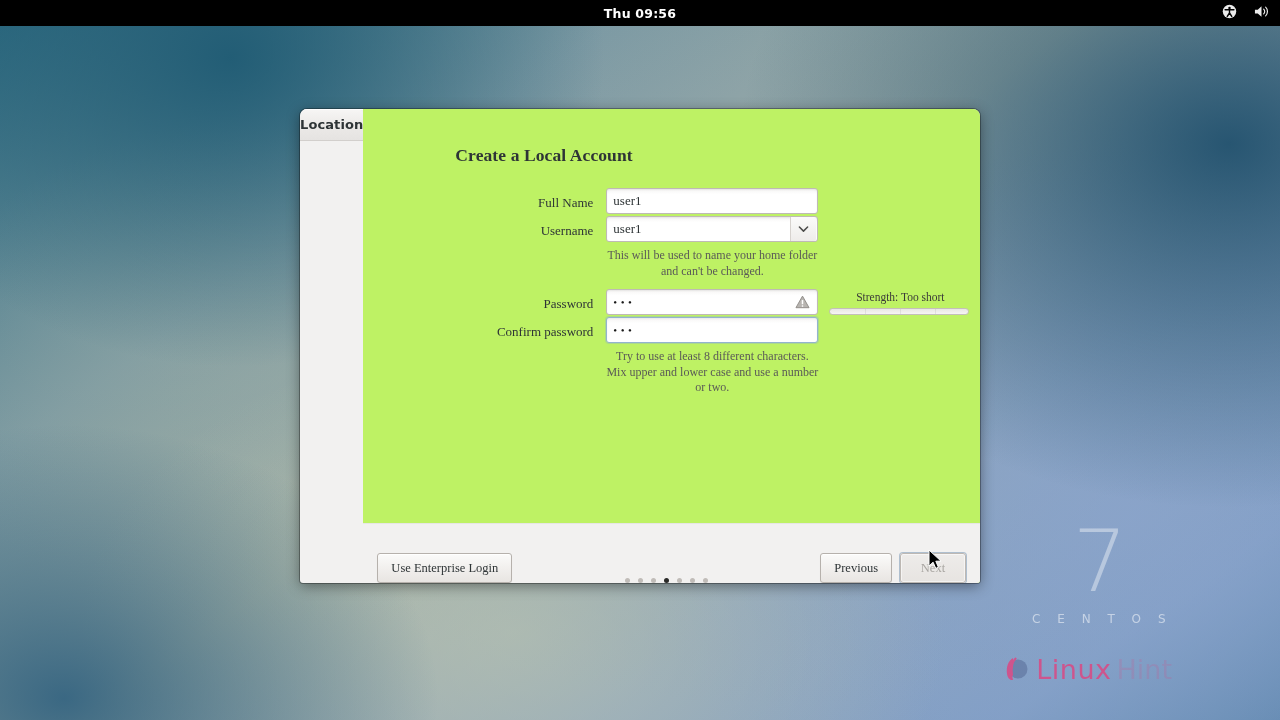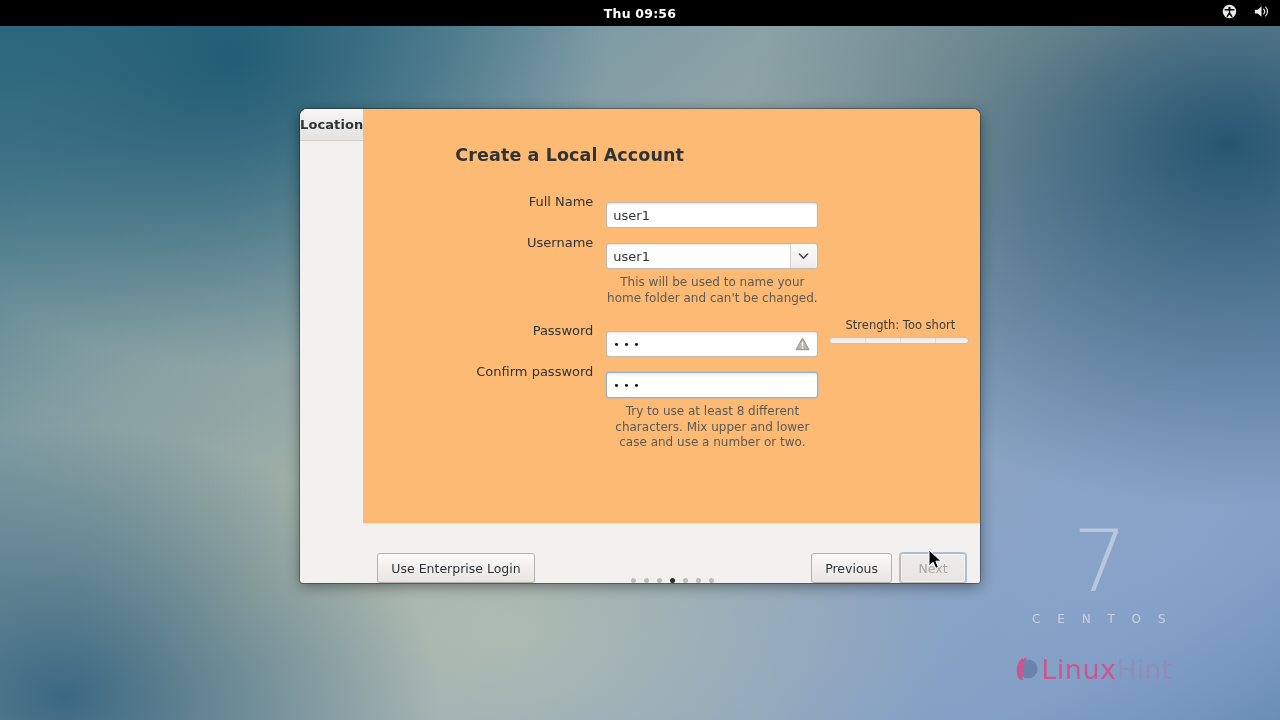--- a/index.html
+++ b/index.html
@@ -77,22 +77,23 @@
     content: ""; position: absolute; top: 0; left: 0; right: 0; height: 1px;
     background: rgba(255,255,255,.9);
   }
   #window-title {
     font-size: 13px; font-weight: bold; color: #2e3436;
     letter-spacing: .1px;
   }
 
   #window-body {
     flex: 1 1 auto;
-    background: #fdba74;
+    background: #bef264;
     position: relative;
+    font-family: Liberation Serif, serif;
   }
 
   
   #content { padding: 36px 0 0 0; }
 
   #page-heading {
     font-size: 17.5px;
     font-weight: bold;
     color: #2e3436;
     margin-left: 92px;
@@ -129,21 +130,20 @@
     height: 26px;
     border: 1px solid #bfbab5;
     border-radius: 3px;
     background: linear-gradient(to bottom, #f6f5f4 0%, #ffffff 22%, #ffffff 100%);
     box-shadow: inset 0 1px 2px rgba(0,0,0,.07);
     display: flex; align-items: center;
     padding: 0 6px;
     font-size: 13px;
     color: #2e3436;
     position: relative;
-    margin-top: 15px;
   }
   .entry.focused {
     border-color: #93b4cf;
     box-shadow: inset 0 1px 2px rgba(0,0,0,.05), 0 0 0 1px rgba(140,175,205,.35);
   }
   .entry .etext { flex: 1 1 auto; white-space: nowrap; overflow: hidden; }
   .entry .dots {
     font-size: 11px;
     letter-spacing: 3.5px;
     color: #1a1a1a;
@@ -261,21 +261,21 @@
     margin-top: 14px;
     font-size: 12px;
     letter-spacing: 6.5px;
     color: rgba(255,255,255,.52);
     padding-left: 6px;
   }
 
   #watermark {
     position: absolute;
     right: 108px; bottom: 36px;
-    display: flex; align-items: center; 
+    display: flex; align-items: center; gap: 5px;
     z-index: 5;
     pointer-events: none;
     user-select: none;
     opacity: .80;
   }
   #watermark .wm-text {
     font-size: 27px;
     color: #e0437f;
     letter-spacing: .5px;
     line-height: 1;

